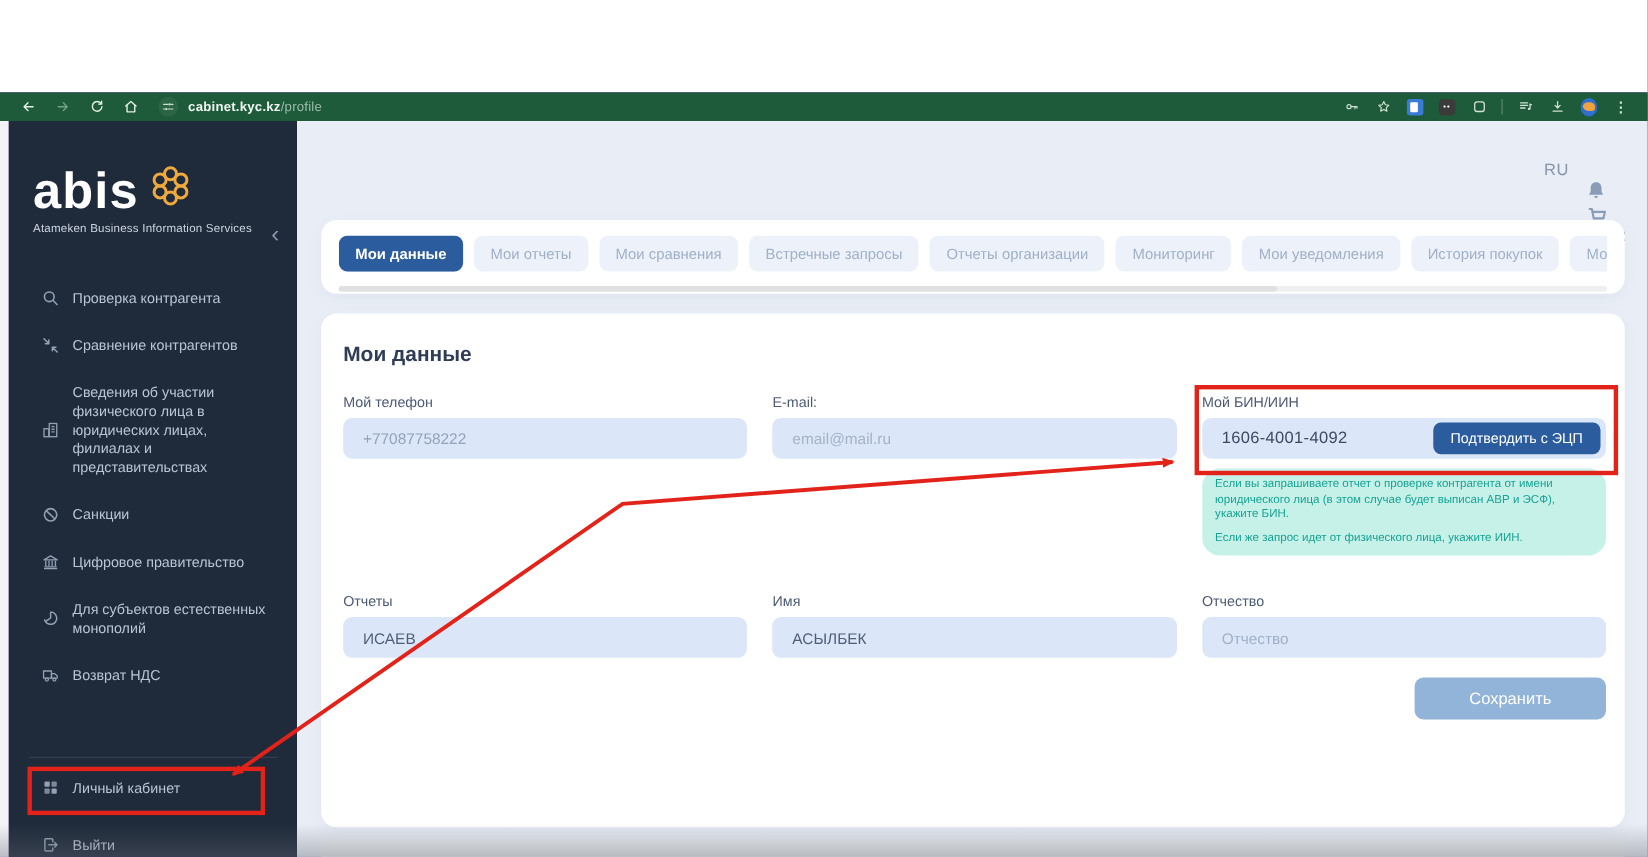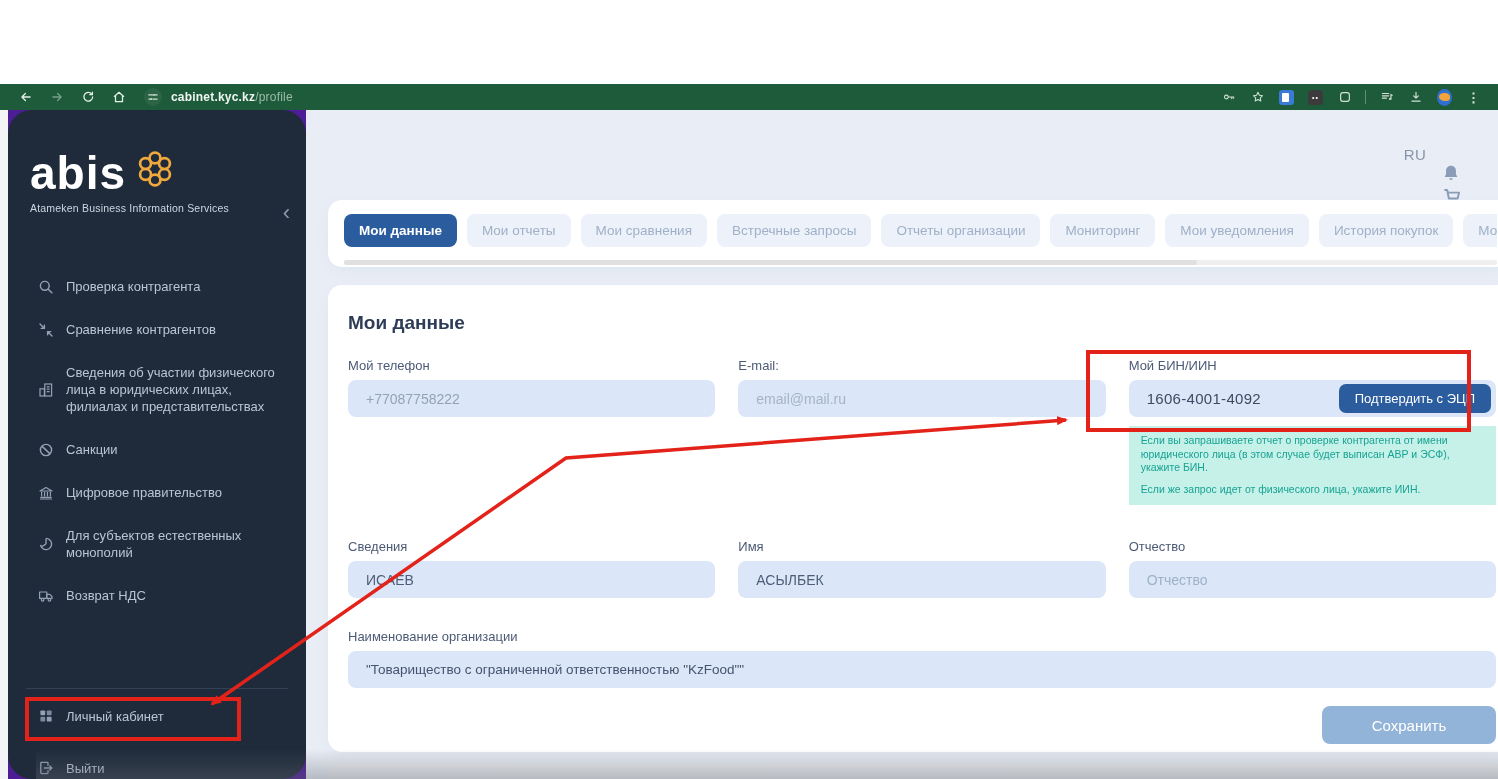--- a/index.html
+++ b/index.html
@@ -26,28 +26,28 @@
   .ext-blue::after { content:""; position:absolute; left:3px; top:3px; width:7px; height:9px; background:#fff; border-radius:1px; }
   .ext-dark { width:15px; height:15px; border-radius:4px; background:#3b3b3b; color:#fff; font-size:7px; display:flex; align-items:center; justify-content:center; letter-spacing:1px; }
   .vsep { width:1px; height:14px; background:rgba(255,255,255,.3); margin:0 6px; }
   .avatar-b { width:17px; height:17px; border-radius:50%; background:#2f6fd0; position:relative; overflow:hidden; }
   .avatar-b::after { content:""; position:absolute; left:2px; top:4px; width:11px; height:8px; background:#f2a33b; border-radius:50% 50% 40% 60%; }
   .dots { font-size:13px; color:#e4efe7; font-weight:700; }
 
   
   .app { position:absolute; left:0; top:110px; right:0; bottom:0; display:flex; }
   .left-strip { width:8px; background:#f3f4f6; flex:none; }
-  .sidebar { width:298px; flex:none; background:var(--sidebar-bg,#1f2b3b); color:#bac5d4; position:relative;border-radius:24px; }
+  .sidebar { width:262px; flex:none; background:var(--sidebar-bg,#1f2b3b); color:#bac5d4; position:relative; }
   .logo-wrap { padding:40px 0 0 22px; position:relative; }
   .logo-line { display:flex; align-items:center; }
   .logo-text { color:#fff; font-size:46px; font-weight:700; letter-spacing:1px; line-height:1; }
   .logo-orn { margin-left:8px; margin-top:-4px; }
   .logo-sub { margin-top:6px; font-size:10.5px; color:#cdd6e1; letter-spacing:.2px; }
   .collapse-chev { position:absolute; right:16px; top:92px; font-size:22px; color:#8d9aae; line-height:1; cursor:pointer; }
-  .nav { margin-top:64px; }
+  .nav { margin-top:48px; }
   .nav-item { display:flex; align-items:center; padding:0 20px 0 28px; margin-bottom:26px; font-size:13px; line-height:17px; color:#bac5d4; cursor:pointer; }
   .nav-icon { width:20px; flex:none; margin-right:10px; color:#93a1b5; display:flex; align-items:center; justify-content:center; }
   .nav-icon svg { width:16px; height:16px; display:block; }
   .side-divider { position:absolute; left:18px; right:18px; top:578px; height:1px; background:#35425400; background:#334154; }
   .foot-item { position:absolute; left:0; right:0; display:flex; align-items:center; padding:0 20px 0 28px; font-size:13px; color:#bac5d4; cursor:pointer; }
   .foot-cabinet { top:598px; }
   .foot-exit { top:650px; }
 
   
   .main { position:relative; flex:1; background:var(--page-bg,#e9eef6); }
@@ -71,21 +71,21 @@
   .fgrid { display:grid; grid-template-columns:1fr 1fr 1fr; column-gap:23px; row-gap:34px; align-items:start; }
   .fgroup { }
   .flabel { font-size:13px; color:#4c5a75; margin-bottom:7px; }
   .finput { width:100%; height:37px; border:none; outline:none; border-radius:8px; background:var(--input-bg,#dbe7f8); padding:0 20px 0 18px; font-size:14px; font-family:"Liberation Sans", sans-serif; color:#4e5d78; }
   .finput::placeholder { color:#a5b3c8; }
   .in-phone { color:#93a2b8; }
   .in-bin { color:#3e4a63; font-size:15px; letter-spacing:.3px; }
   .in-mid::placeholder { color:#9fb0c8; }
   .bin-wrap { position:relative; }
   .ecp-btn { position:absolute; right:5px; top:4px; height:29px; padding:0 16px; border:none; border-radius:7px; background:var(--accent-blue,#2a5c9e); color:#fff; font-size:13px; font-family:"Liberation Sans", sans-serif; cursor:pointer; }
-  .info-box { margin-top:9px; padding:8px 12px 9px 12px; border-radius:0; background:var(--info-bg,#c6f1e8); color:var(--info-text,#17a394); font-size:10.5px; line-height:13.5px; }
+  .info-box { margin-top:9px; padding:8px 12px 9px 12px; border-radius:16px; background:var(--info-bg,#c6f1e8); color:var(--info-text,#17a394); font-size:10.5px; line-height:13.5px; }
   .info-box p + p { margin-top:8px; }
   .org-sec { margin-top:31px; }
   .in-org { color:#45536e; font-size:13.5px; }
   .save-row { margin-top:18px; display:flex; justify-content:flex-end; }
   .save-btn { width:174px; height:38px; border:none; border-radius:8px; background:var(--save-button,#93b4d9); color:#fff; font-size:15px; font-family:"Liberation Sans", sans-serif; cursor:pointer; }
 
   .bottom-sliver { position:absolute; left:22px; top:653px; width:1185px; height:16px; border-radius:10px 10px 0 0; background:#eceef1; }
   .bottom-vignette { position:absolute; left:-270px; right:0; bottom:0; height:30px; background:linear-gradient(180deg, rgba(95,100,110,0) 0%, rgba(95,100,110,.38) 100%); pointer-events:none; z-index:5; }
 
   
@@ -351,37 +351,33 @@
               <input class="finput in-bin" value="1606-4001-4092" style="">
               <button class="ecp-btn">Подтвердить с ЭЦП</button>
             </div>
             <div class="info-box">
               <p>Если вы запрашиваете отчет о проверке контрагента от имени юридического лица (в этом случае будет выписан АВР и ЭСФ), укажите БИН.</p>
               <p>Если же запрос идет от физического лица, укажите ИИН.</p>
             </div>
           </div>
 
           <div class="fgroup">
-            <div class="flabel">Сведения</div>
+            <div class="flabel">Отчеты</div>
             <input class="finput" value="ИСАЕВ" style="">
           </div>
           <div class="fgroup">
             <div class="flabel">Имя</div>
             <input class="finput" value="АСЫЛБЕК" style="">
           </div>
           <div class="fgroup">
             <div class="flabel">Отчество</div>
             <input class="finput in-mid" placeholder="Отчество" style="">
           </div>
         </div>
 
-        <div class="org-sec">
-          <div class="flabel">Наименование организации</div>
-          <input class="finput in-org" value="&quot;Товарищество с ограниченной ответственностью &quot;KzFood&quot;&quot;" style="">
-        </div>
 
         <div class="save-row">
           <button class="save-btn">Сохранить</button>
         </div>
       </div>
 
       <div class="bottom-sliver"></div>
       <div class="bottom-vignette"></div>
     </div>
   </div>

